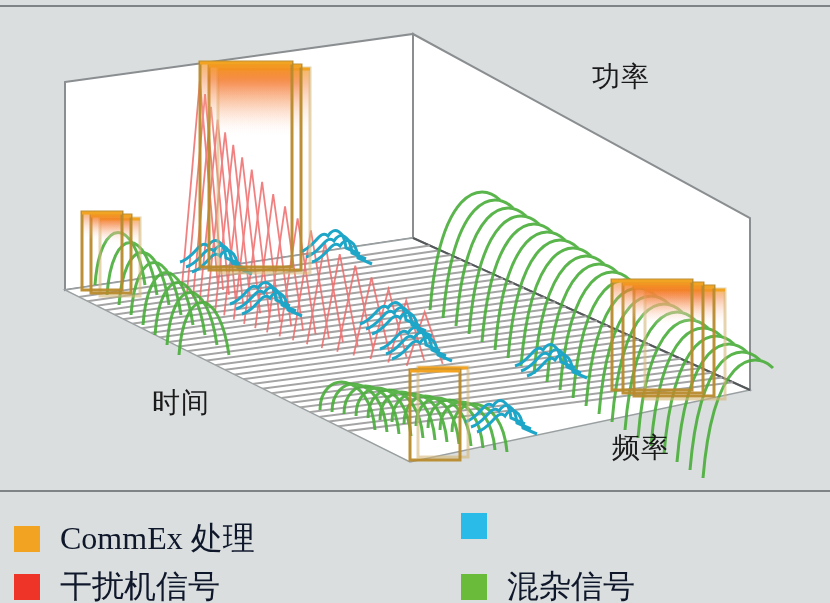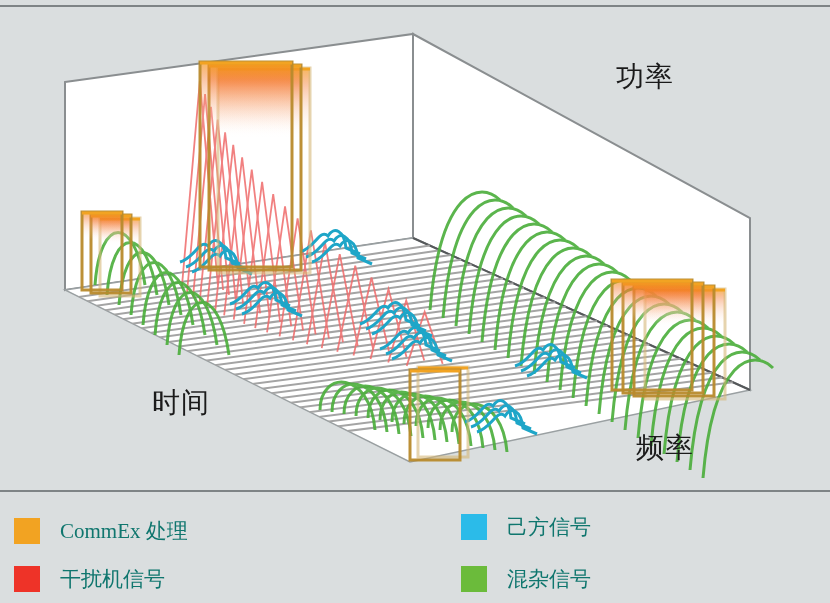--- a/index.html
+++ b/index.html
@@ -13,21 +13,21 @@
   .mid-rule { position: absolute; left: 0; top: 490px; width: 830px; height: 2px; background: #7e8486; }
   #diagram { position: absolute; left: 0; top: 0; }
   .axis-label {
     position: absolute; font-family: "DejaVu Serif", "Liberation Serif", serif;
     font-size: 28px; color: #1a1a1a; letter-spacing: 1px;
   }
   .legend-item { position: absolute; display: flex; align-items: center; }
   .swatch { width: 26px; height: 26px; margin-right: 20px; }
   .legend-label {
     font-family: "Liberation Serif", "DejaVu Serif", serif;
-    font-size: 21px; color: #0f766e; white-space: nowrap;
+    font-size: 32px; color: #0f172a; white-space: nowrap;
   }
 </style>
 </head>
 <body>
 
 <div class="top-rule"></div>
 
 <svg id="diagram" width="830" height="490" viewBox="0 0 830 490">
   <defs>
     <linearGradient id="orangeGlow" x1="0" y1="0" x2="0" y2="1">
@@ -201,34 +201,33 @@
       <rect x="612" y="280" width="80" height="38.5" fill="url(#orangeGlow)" opacity="0.75"></rect>
       <rect x="612" y="280" width="80" height="110" fill="none" stroke="#b88a2c" stroke-width="3" opacity="0.95"></rect>
       <line x1="612" y1="281" x2="692" y2="281" stroke="#f2a322" stroke-width="3"></line>
       <rect x="418" y="367" width="50" height="90" fill="none" stroke="#d6b878" stroke-width="3" opacity="0.6"></rect>
       <line x1="418" y1="368" x2="468" y2="368" stroke="#f2a322" stroke-width="3"></line>
       <rect x="410" y="370" width="50" height="90" fill="none" stroke="#b88a2c" stroke-width="3" opacity="0.95"></rect>
       <line x1="410" y1="371" x2="460" y2="371" stroke="#f2a322" stroke-width="3"></line>
     </g>
 </svg>
 
-<div class="axis-label" style="left:592px; top:58px;margin-left:24px;">功率</div>
+<div class="axis-label" style="left:592px; top:58px;">功率</div>
 <div class="axis-label" style="left:152px; top:384px;">时间</div>
-<div class="axis-label" style="left:636px; top:429px;">频率</div>
+<div class="axis-label" style="left:612px; top:429px;">频率</div>
 
 <div class="mid-rule"></div>
 
 <div class="legend-item" style="left:14px; top:517px;">
   <div class="swatch" style="background:#f2a322"></div>
   <span class="legend-label">CommEx 处理</span>
 </div>
 <div class="legend-item" style="left:14px; top:565px;">
   <div class="swatch" style="background:#ee3328"></div>
   <span class="legend-label">干扰机信号</span>
 </div>
 <div class="legend-item" style="left:461px; top:513px;">
   <div class="swatch" style="background:#2bbbe9"></div>
-  <span class="legend-label">己方信号</span>
 </div>
 <div class="legend-item" style="left:461px; top:565px;">
   <div class="swatch" style="background:#6bbb3b"></div>
   <span class="legend-label">混杂信号</span>
 </div>
 
 </body></html>

